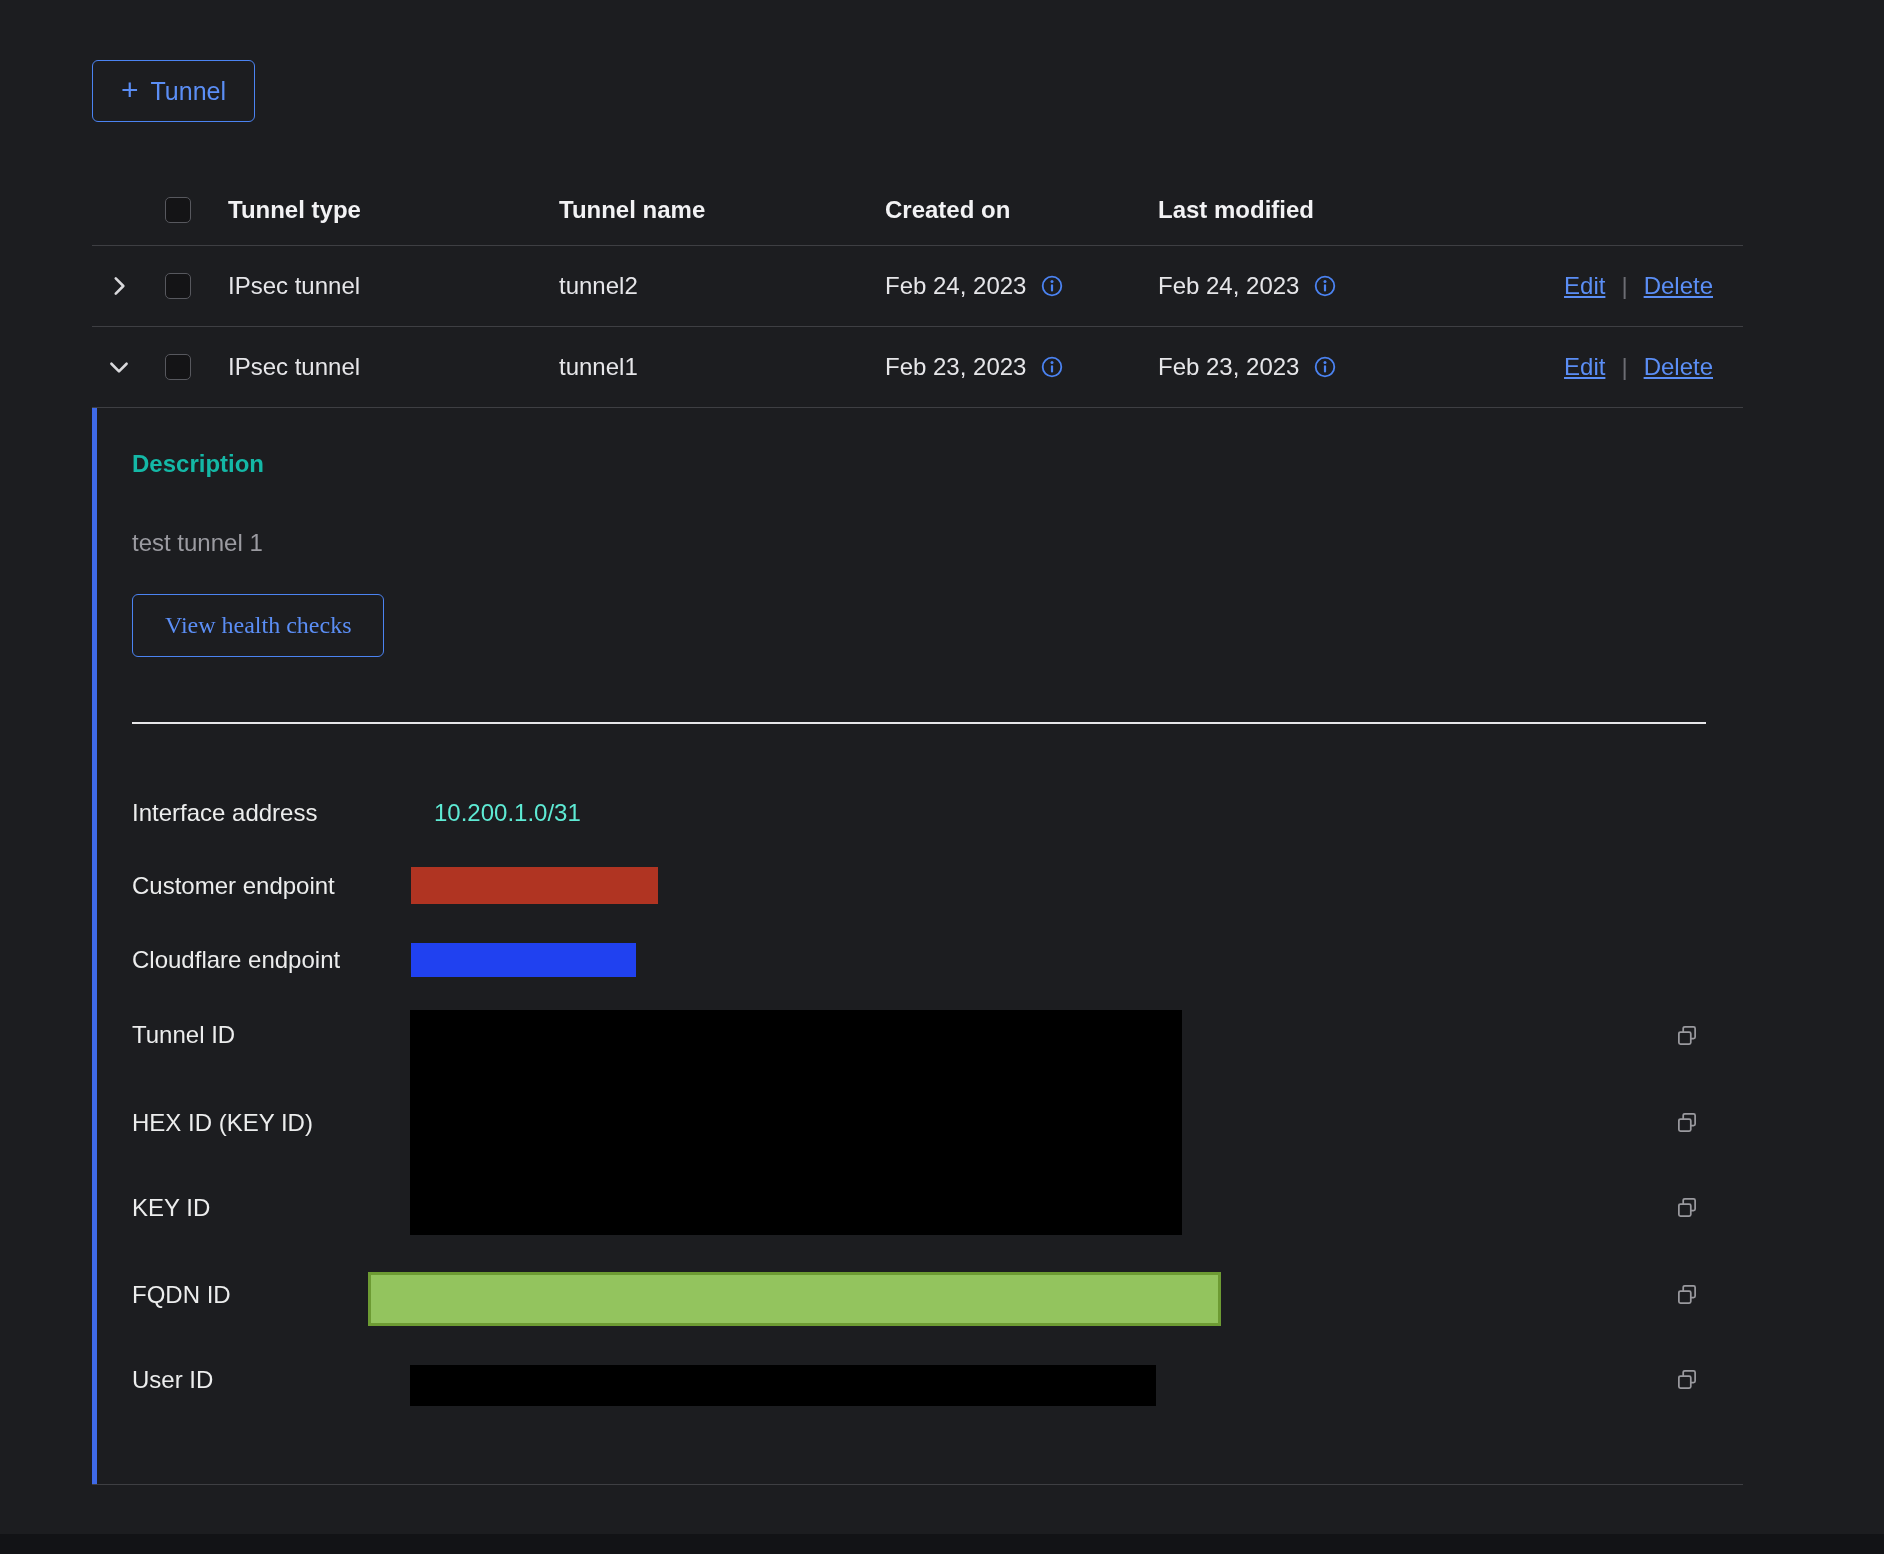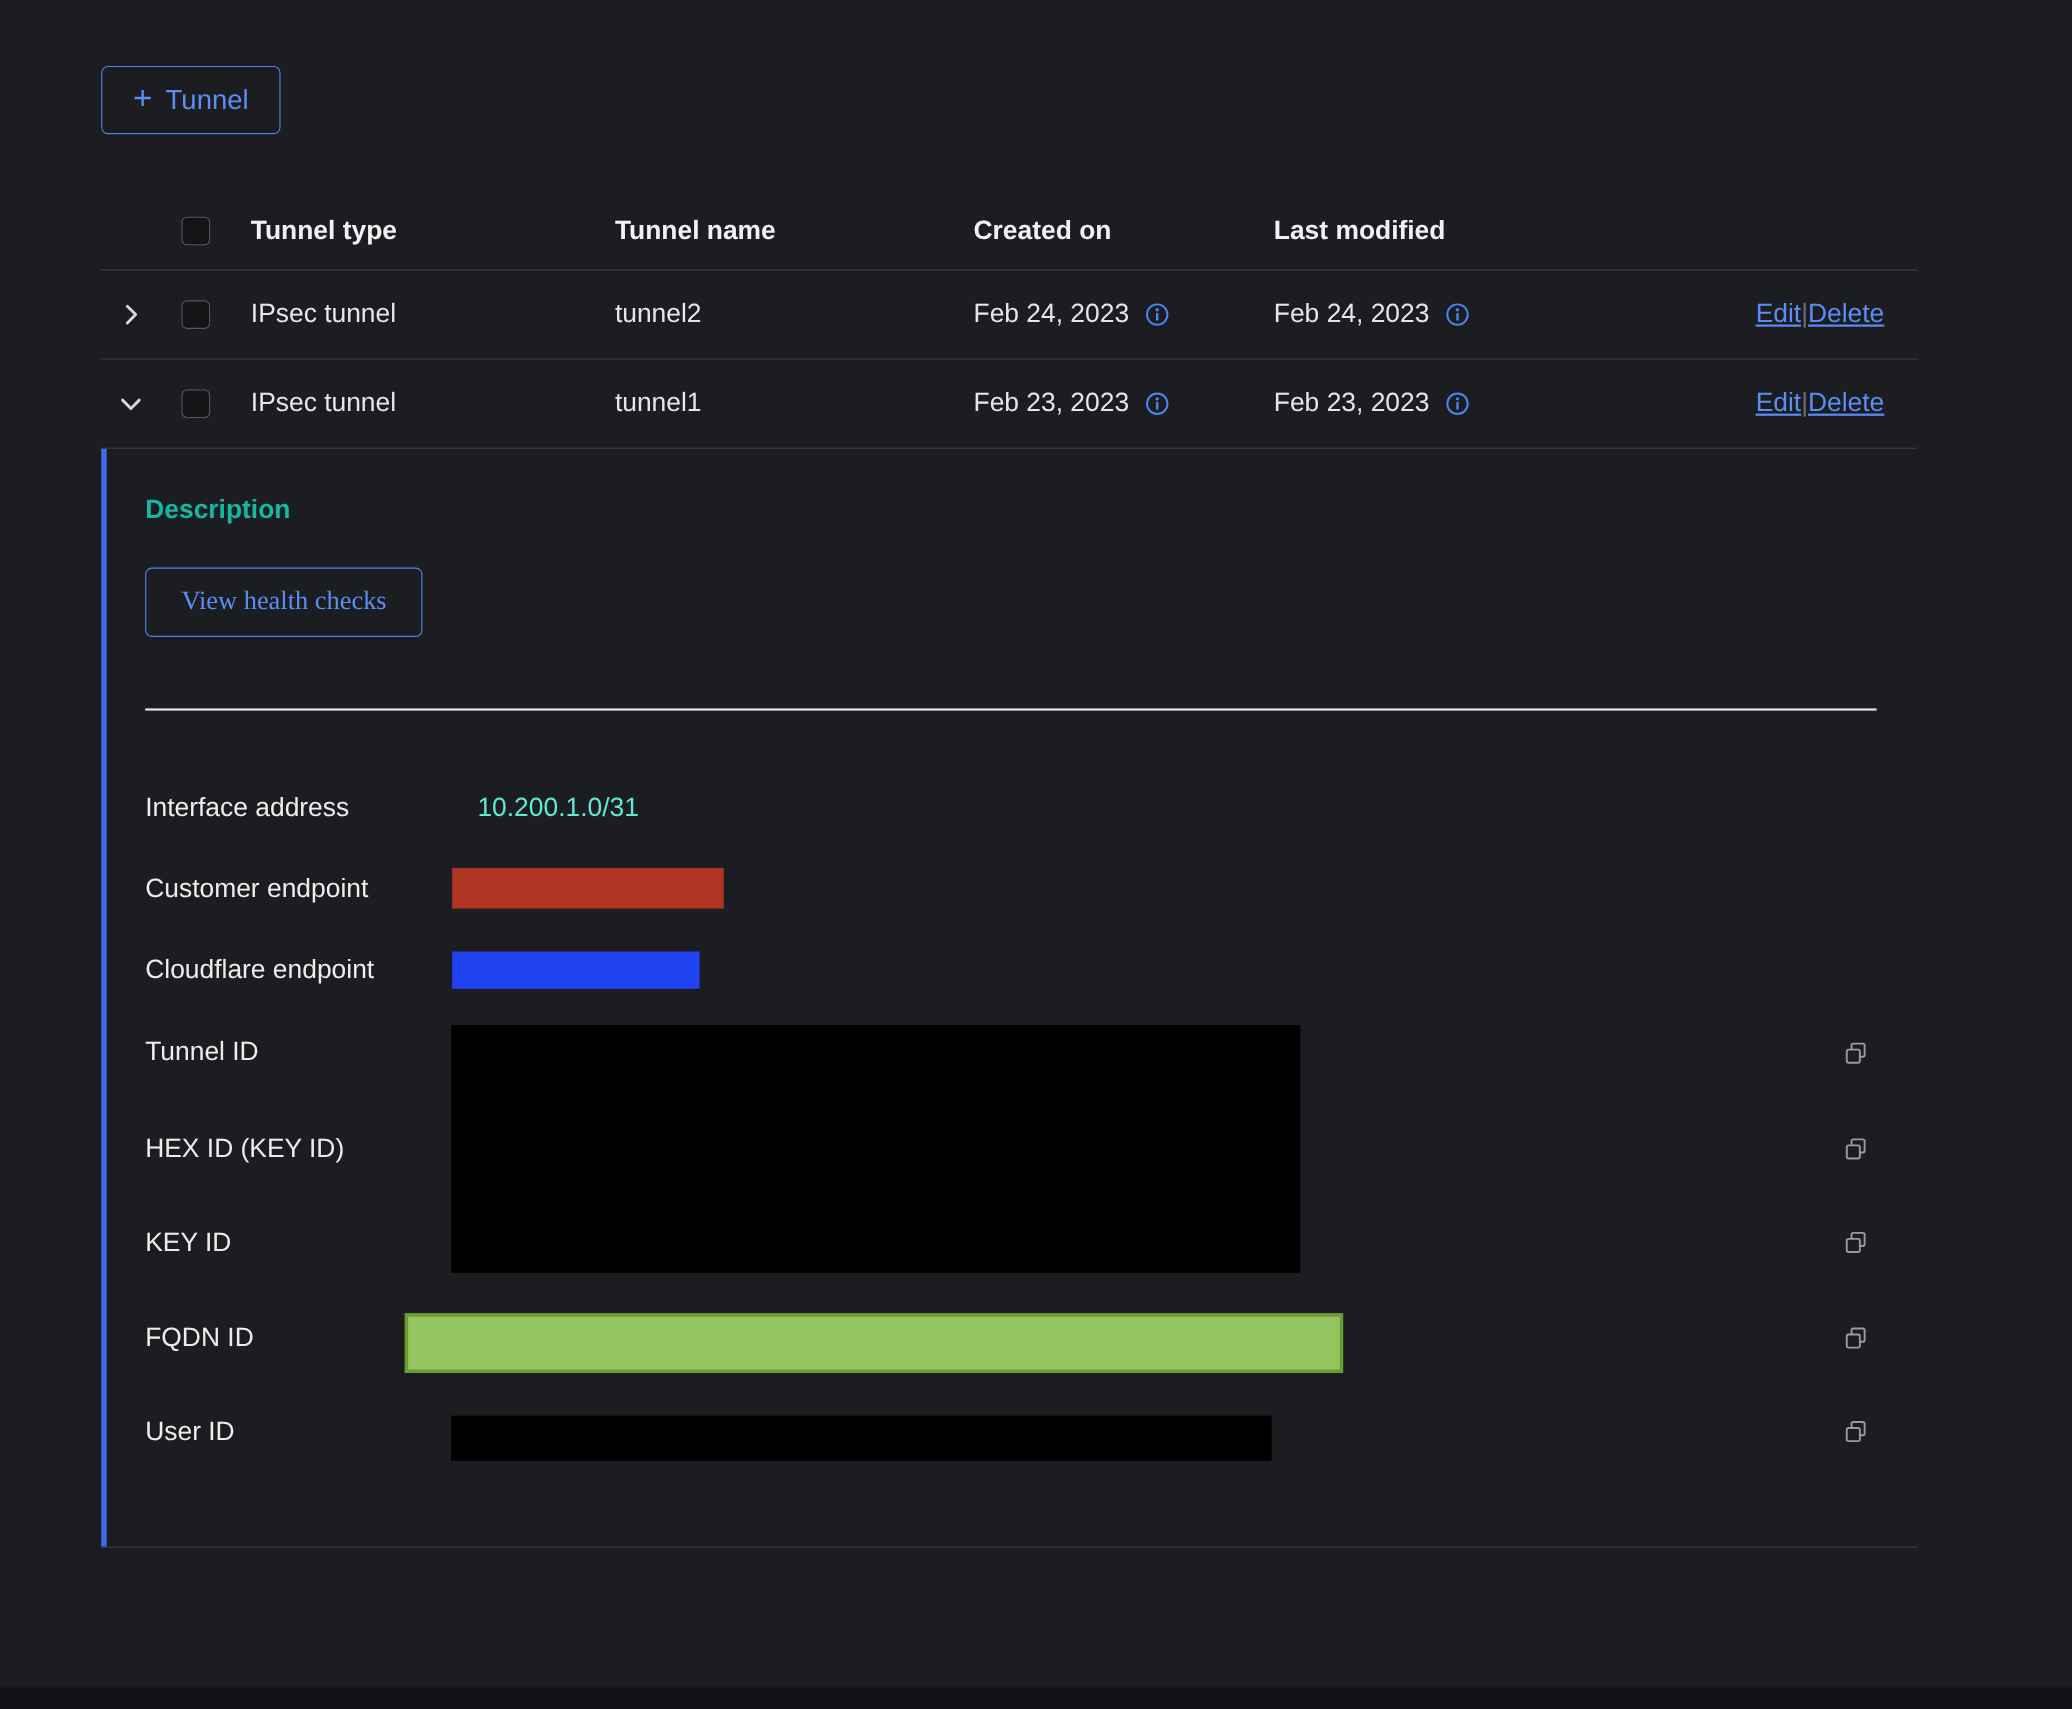--- a/index.html
+++ b/index.html
@@ -25,21 +25,21 @@
   .table{position:absolute;left:92px;top:175px;width:1651px;}
   .row{display:flex;align-items:center;border-bottom:1px solid #3e3f43;}
   .thead{height:70px;font-weight:700;color:#f2f2f4;font-size:24px;}
   .trow{height:80px;font-size:24px;color:#e6e6e9;}
   .col-expand{width:50px;display:flex;align-items:center;}
   .col-check{width:86px;display:flex;align-items:center;padding-left:23px;box-sizing:border-box;}
   .col-type{width:331px;}
   .col-name{width:326px;}
   .col-created{width:273px;display:flex;align-items:center;}
   .col-modified{width:254px;display:flex;align-items:center;}
-  .col-actions{flex:1;display:flex;align-items:flex-end;justify-content:flex-end;padding-right:30px;font-size:24px;}
+  .col-actions{flex:1;display:flex;align-items:flex-end;justify-content:flex-end;padding-right:30px;gap:16px;font-size:24px;}
 
   .checkbox{
     width:26px;height:26px;border:1.5px solid #57585e;border-radius:5px;
     background:#141416;box-sizing:border-box;cursor:pointer;
   }
   .chev-btn{background:none;border:none;padding:0;margin-left:14px;cursor:pointer;color:#d9d9dc;display:flex;}
   .info-btn{background:none;border:none;padding:0;margin-left:14px;cursor:pointer;color:#4b83f2;display:flex;}
   .link{color:#5b8ef5;text-decoration:underline;cursor:pointer;}
   .pipe{color:#6c6d73;}
 
@@ -166,20 +166,21 @@
         <a class="link">Edit</a>
         <span class="pipe">|</span>
         <a class="link">Delete</a>
       </div>
     </div>
 
     <div class="detail-wrap">
       <div class="blue-bar" style="background: rgb(63, 106, 232);"></div>
 
       <div class="desc-label">Description</div>
+      <div class="desc-value">test tunnel 1</div>
 
       <button class="health-btn">View health checks</button>
 
       <div class="white-divider"></div>
 
       <div class="fields">
 
         <div class="f-label" style="top:74px;">Interface address</div>
         <div class="f-value" style="top:74px;left:302px;">10.200.1.0/31</div>
 

